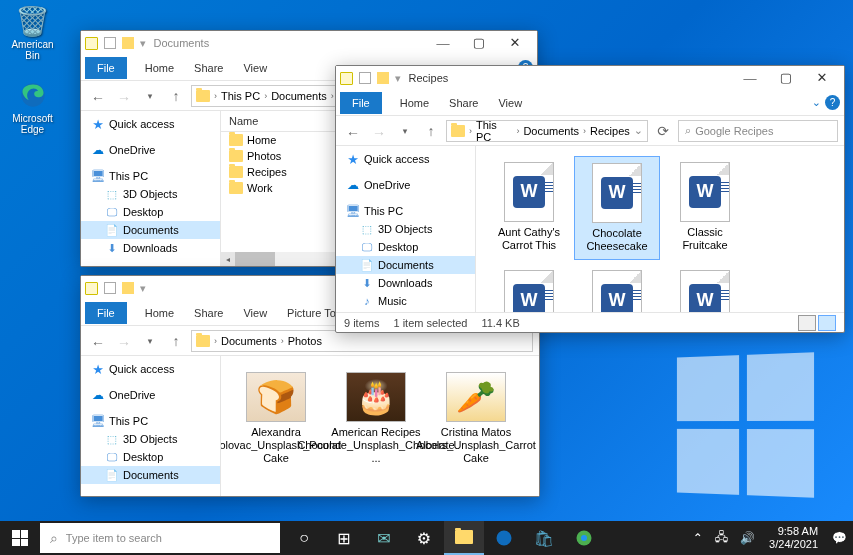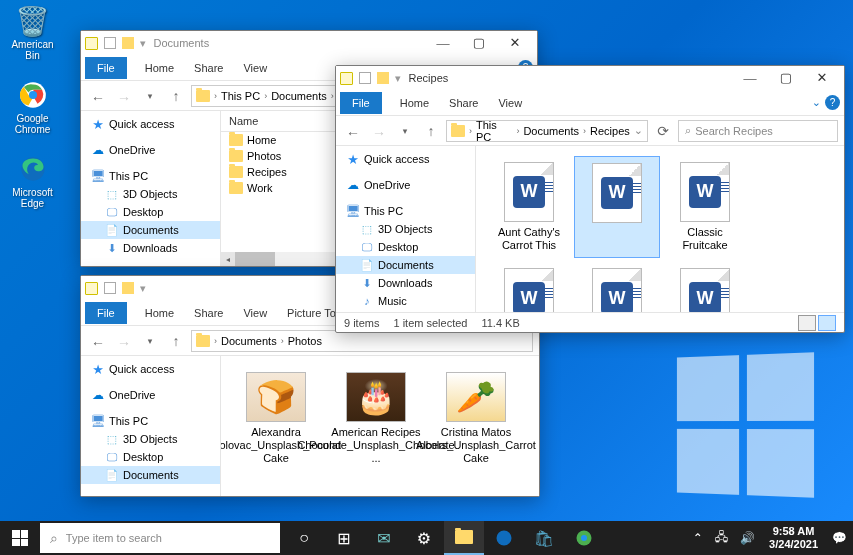--- a/index.html
+++ b/index.html
@@ -74,21 +74,21 @@
 .taskbar { position: absolute; bottom: 0; left: 0; right: 0; height: 34px; background: #1f1f1f; display: flex; align-items: center; }
 .taskbar-start { width: 40px; height: 34px; display: flex; align-items: center; justify-content: center; cursor: pointer; }
 .win-start { width: 16px; height: 16px; display: grid; grid-template-columns: 1fr 1fr; grid-template-rows: 1fr 1fr; gap: 1px; }
 .win-start div { background: white; }
 .taskbar-search { flex: 0 0 240px; height: 30px; background: white; display: flex; align-items: center; padding: 0 10px; gap: 8px; color: #888; margin: 2px 0; }
 .taskbar-items { display: flex; height: 100%; margin-left: 4px; }
 .taskbar-item { width: 40px; height: 100%; display: flex; align-items: center; justify-content: center; cursor: pointer; font-size: 16px; color: white; }
 .taskbar-item.active { border-bottom: 2px solid #76b9ed; background: #333; }
 .taskbar-tray { margin-left: auto; display: flex; align-items: center; color: white; height: 100%; }
 .tray-item { padding: 0 6px; height: 100%; display: flex; align-items: center; justify-content: center; font-size: 12px; cursor: pointer; }
-.tray-time { text-align: center; font-size: 10px; line-height: 1.2; padding: 0 8px; font-weight: bold; }
+.tray-time { text-align: right; font-size: 10px; line-height: 1.2; padding: 0 8px; }
 
 
 .scrollbar-v { position: absolute; right: 0; top: 0; bottom: 0; width: 14px; background: #f0f0f0; display: flex; flex-direction: column; }
 .scrollbar-h { position: absolute; bottom: 0; left: 0; right: 14px; height: 14px; background: #f0f0f0; display: flex; }
 .sb-btn { width: 14px; height: 14px; background: #e5e5e5; display: flex; align-items: center; justify-content: center; font-size: 8px; color: #666; flex-shrink: 0; }
 .sb-thumb { background: #c2c2c2; }
 
 .manage-tab { background: #ffe57f; padding: 4px 10px; font-size: 11px; }
 .ctx-tab { color: #999; padding: 4px 8px; font-size: 11px; }
 
@@ -96,32 +96,20 @@
 .cloud-icon { color: #0078d4; font-size: 12px; }
 .pc-icon { color: #4a90d9; font-size: 12px; }
 </style>
 </head>
 <body>
 
 <div class="desktop-icons">
   <div class="desktop-icon">
     <div class="desktop-icon-img">🗑️</div>
     <div class="desktop-icon-label">American Bin</div>
-  </div>
-  <div class="desktop-icon">
-    <div class="desktop-icon-img">
-      <svg width="28" height="28" viewBox="0 0 48 48">
-          <circle cx="24" cy="24" r="22" fill="#fff"></circle>
-          <path fill="#4caf50" d="M24 6a18 18 0 0 1 15.6 9H24a9 9 0 0 0-7.8 4.5L8.4 10.4A18 18 0 0 1 24 6z"></path>
-          <path fill="#f44336" d="M39.6 15a18 18 0 0 1-7.8 24l-7.8-13.5A9 9 0 0 0 24 15z"></path>
-          <path fill="#ffc107" d="M8.4 10.4l7.8 13.5a9 9 0 0 0 7.8 4.5L16.2 42A18 18 0 0 1 8.4 10.4z"></path>
-          <circle cx="24" cy="24" r="7" fill="#2196f3"></circle>
-        </svg>
-    </div>
-    <div class="desktop-icon-label">Google Chrome</div>
   </div>
   <div class="desktop-icon">
     <div class="desktop-icon-img">
       <svg width="28" height="28" viewBox="0 0 48 48">
           <circle cx="24" cy="24" r="20" fill="#0f6cbd"></circle>
           <path fill="#33c481" d="M24 6c10 0 18 6 18 14 0 5-4 8-9 8-4 0-7-2-7-6 0-3 2-5 5-5 1 0 2 0 2 1-1-3-4-5-8-5-6 0-11 5-11 12 0 3 1 6 3 8C11 30 6 24 6 18 6 11 14 6 24 6z"></path>
         </svg>
     </div>
     <div class="desktop-icon-label">Microsoft Edge</div>
   </div>
@@ -360,21 +348,21 @@
       <span class="addr-seg">This PC</span>
       <span class="addr-chev">›</span>
       <span class="addr-seg">Documents</span>
       <span class="addr-chev">›</span>
       <span class="addr-seg">Recipes</span>
       <span style="margin-left:auto; color:#888;">⌄</span>
     </div>
     <button class="nav-btn">⟳</button>
     <div class="search-bar" style="flex:0 0 160px;">
       <span style="color:#888;">⌕</span>
-      <span>Search Recipes</span>
+      <span>Google Recipes</span>
     </div>
   </div>
   <div class="explorer-body">
     <div class="nav-pane">
       <div class="nav-item">
           <span class="nav-icon star-icon">★</span>
           <span>Quick access</span>
         </div>
       <div style="height:8px;"></div>
       <div class="nav-item">
@@ -424,20 +412,21 @@
           </div>
           <div class="file-tile selected" style="width: 86px;">
             <div class="word-icon">
               <div class="word-w">W<div class="word-lines">
                   <span></span>
                   <span></span>
                   <span></span>
                   <span></span>
                 </div></div>
             </div>
+            <span>Chocolate Cheesecake</span>
           </div>
           <div class="file-tile" style="width: 86px;">
             <div class="word-icon">
               <div class="word-w">W<div class="word-lines">
                   <span></span>
                   <span></span>
                   <span></span>
                   <span></span>
                 </div></div>
             </div>

